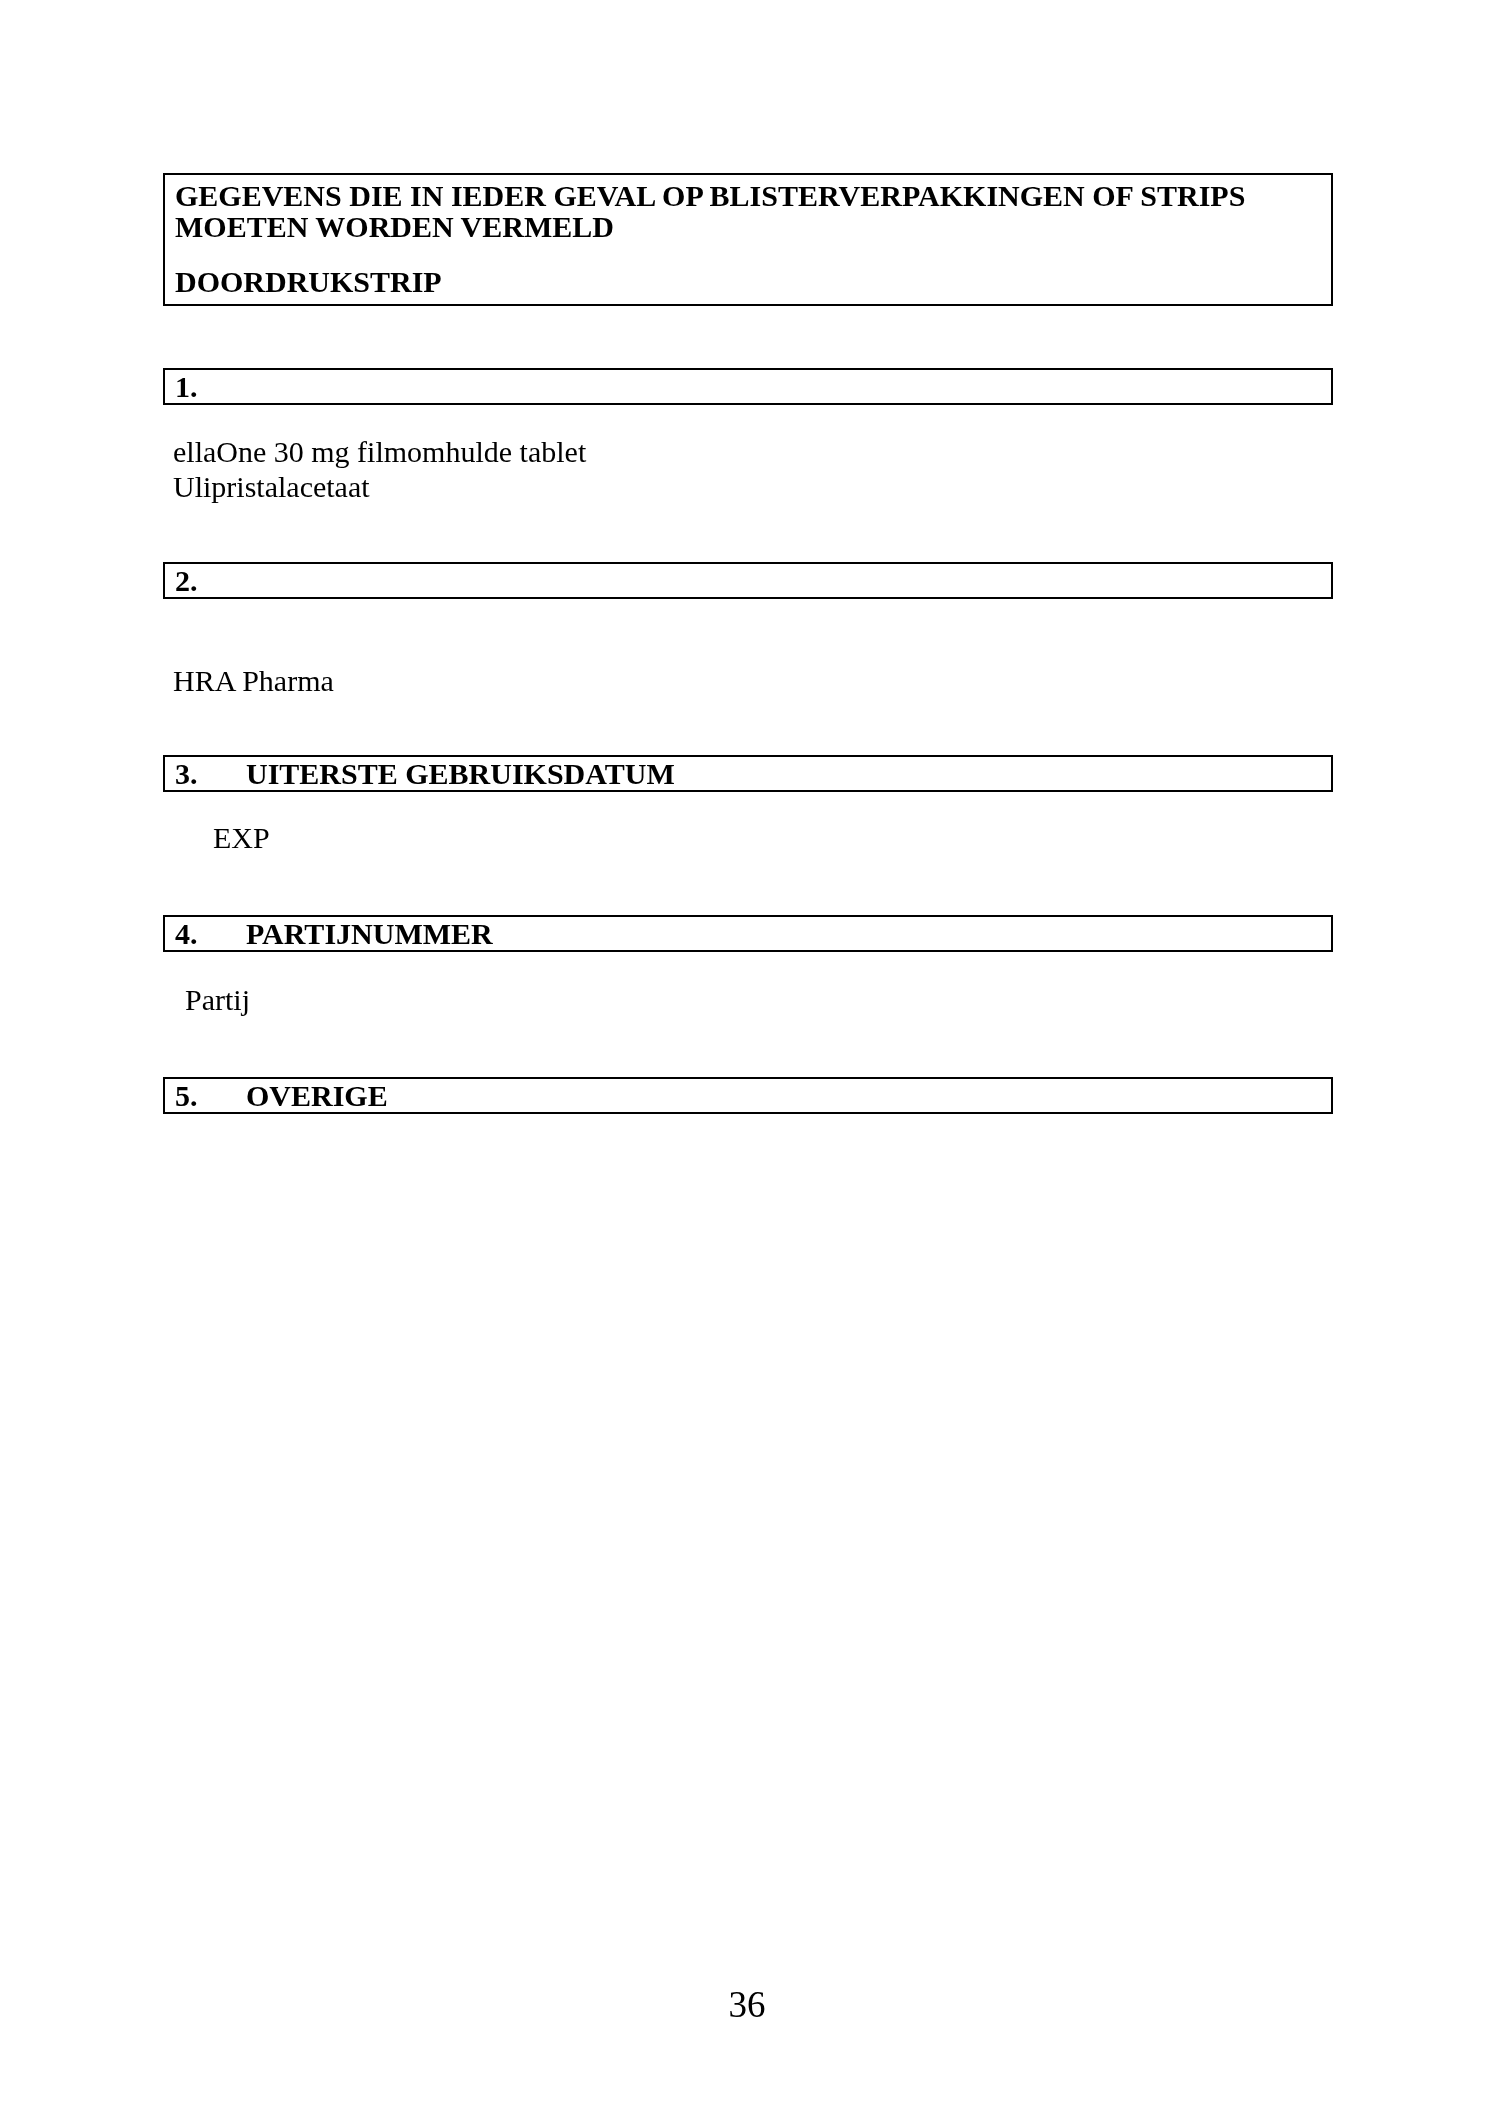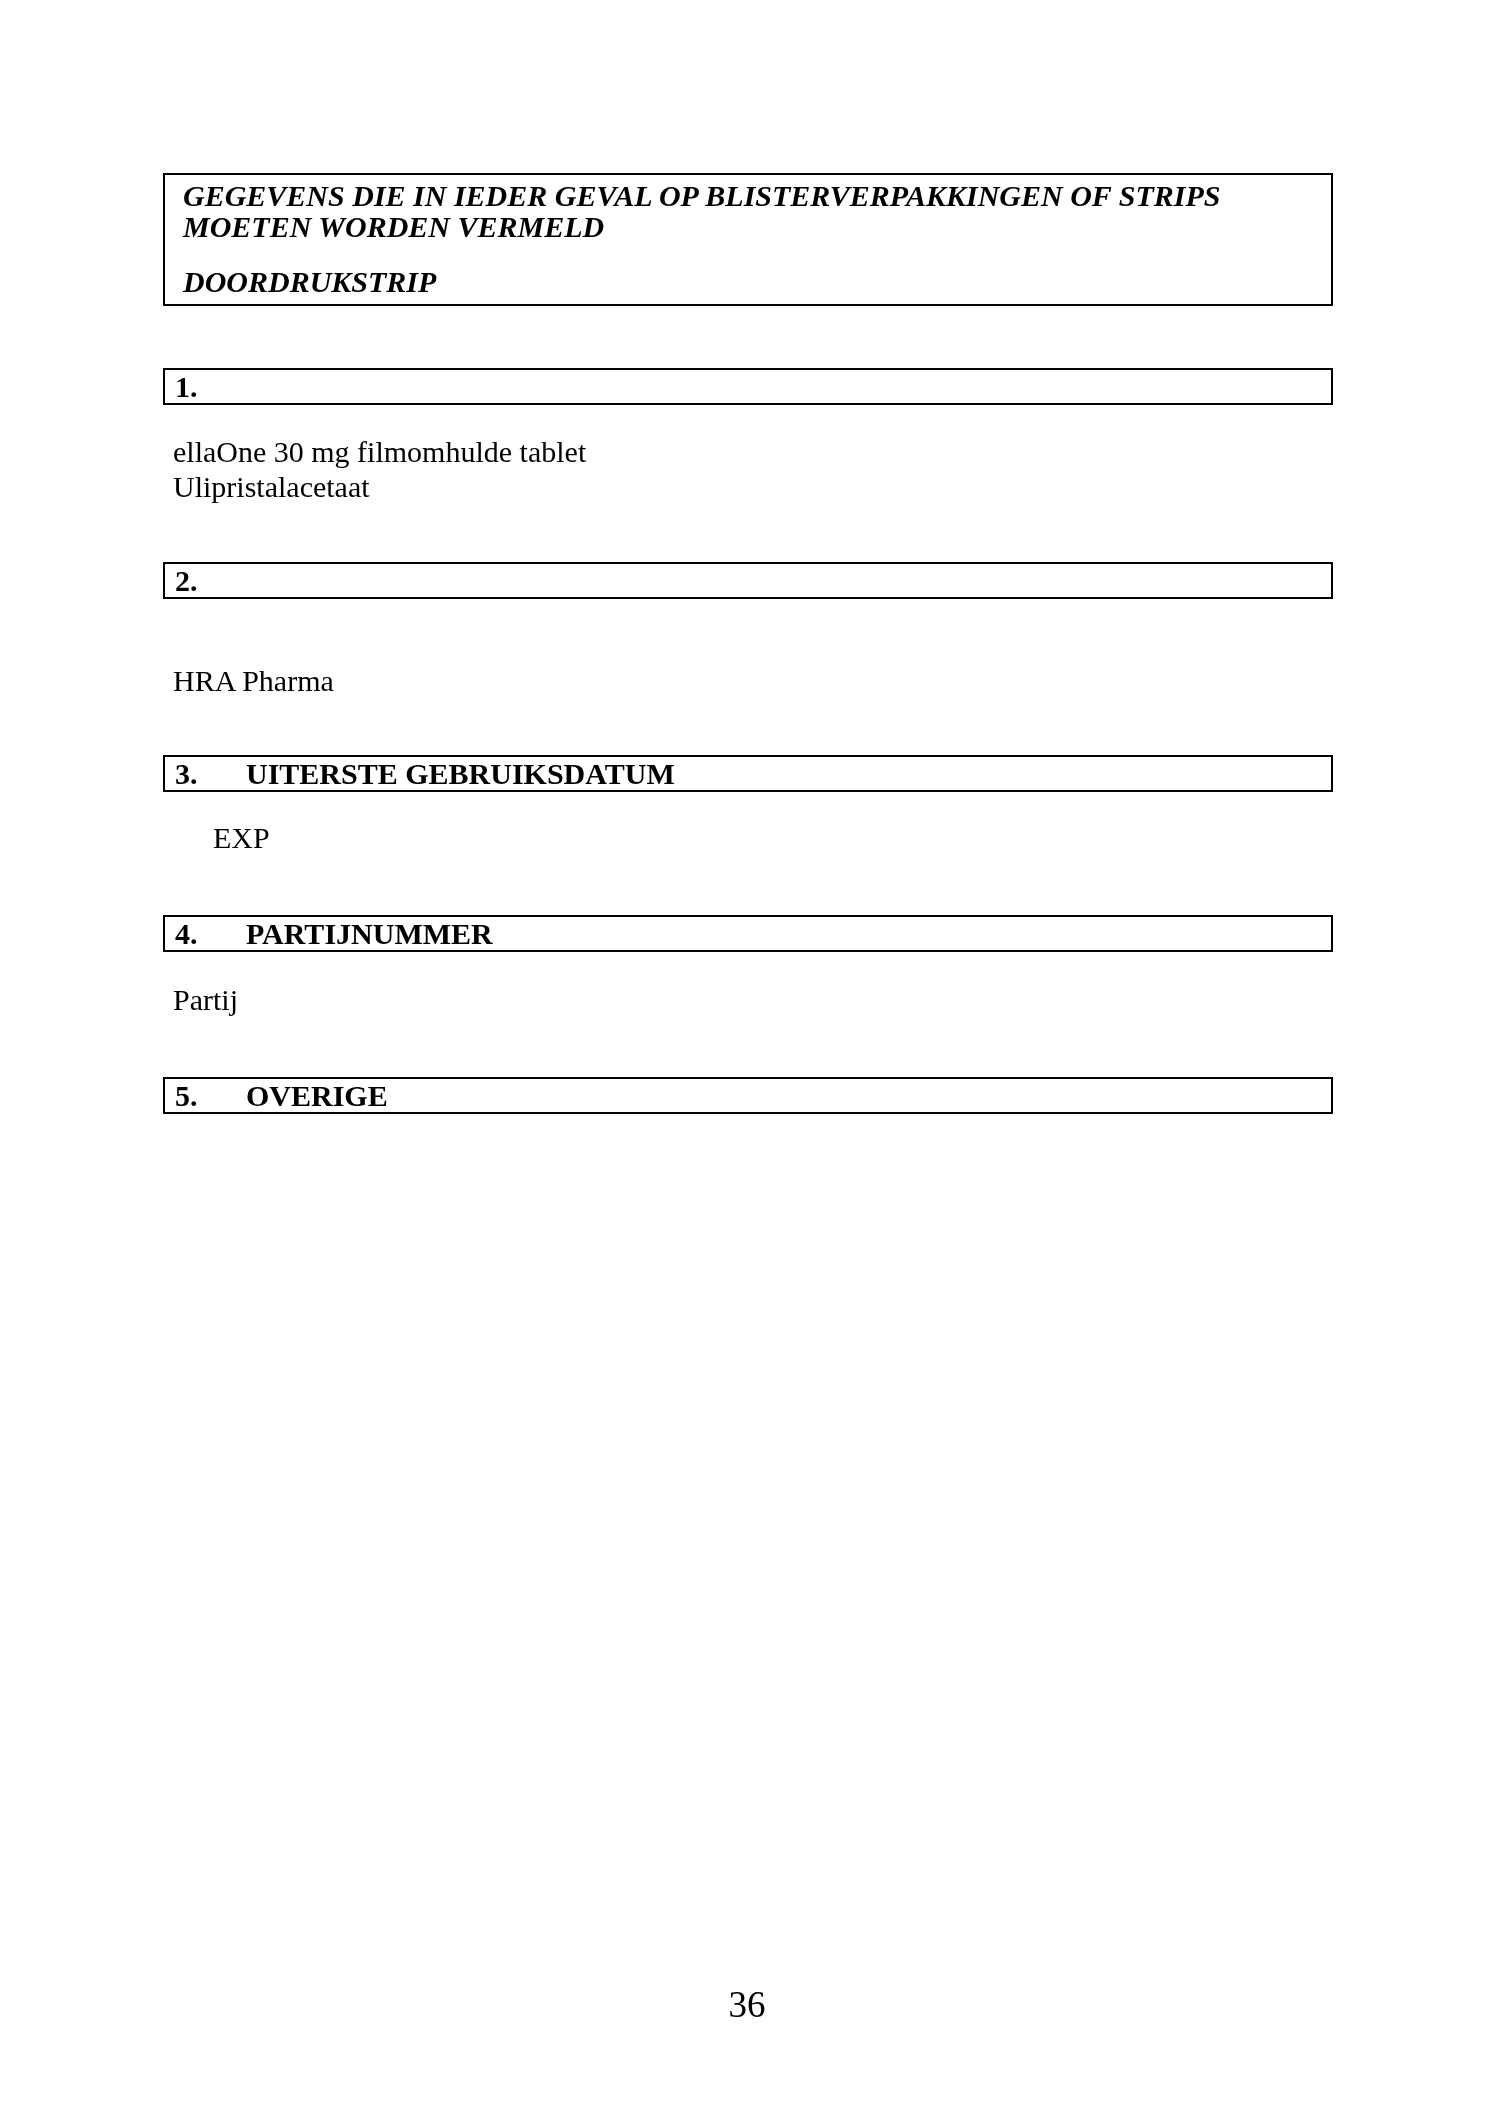--- a/index.html
+++ b/index.html
@@ -25,22 +25,21 @@
     box-sizing: border-box;
     border: 2px solid #000000;
     background: #ffffff;
     font-weight: bold;
     line-height: 31px;
     padding: 0 8px;
   }
   .header-box {
     top: 173px;
     min-height: 133px;
-    padding: 5px 8px 7px 18px;
-    font-style: italic;
+    padding: 5px 8px 7px 10px;
   }
   .header-box .statement {
     margin: 0;
   }
   .header-box .subtitle {
     margin: 24px 0 0 0;
   }
   .section-box {
     display: flex;
     align-items: flex-start;
@@ -57,21 +56,21 @@
     position: absolute;
     left: 173px;
     width: 1150px;
     margin: 0;
     font-weight: normal;
     line-height: 35px;
   }
   .body-1 { top: 434px; }
   .body-2 { top: 663px; }
   .body-3 { top: 820px; margin-left: 40px; }
-  .body-4 { top: 982px; }
+  .body-4 { top: 982px; margin-left: 12px; }
   .sec-1 { top: 368px; }
   .sec-2 { top: 562px; }
   .sec-3 { top: 755px; }
   .sec-4 { top: 915px; }
   .sec-5 { top: 1077px; }
   .page-number {
     position: absolute;
     top: 1988px;
     left: 0;
     width: 100%;

